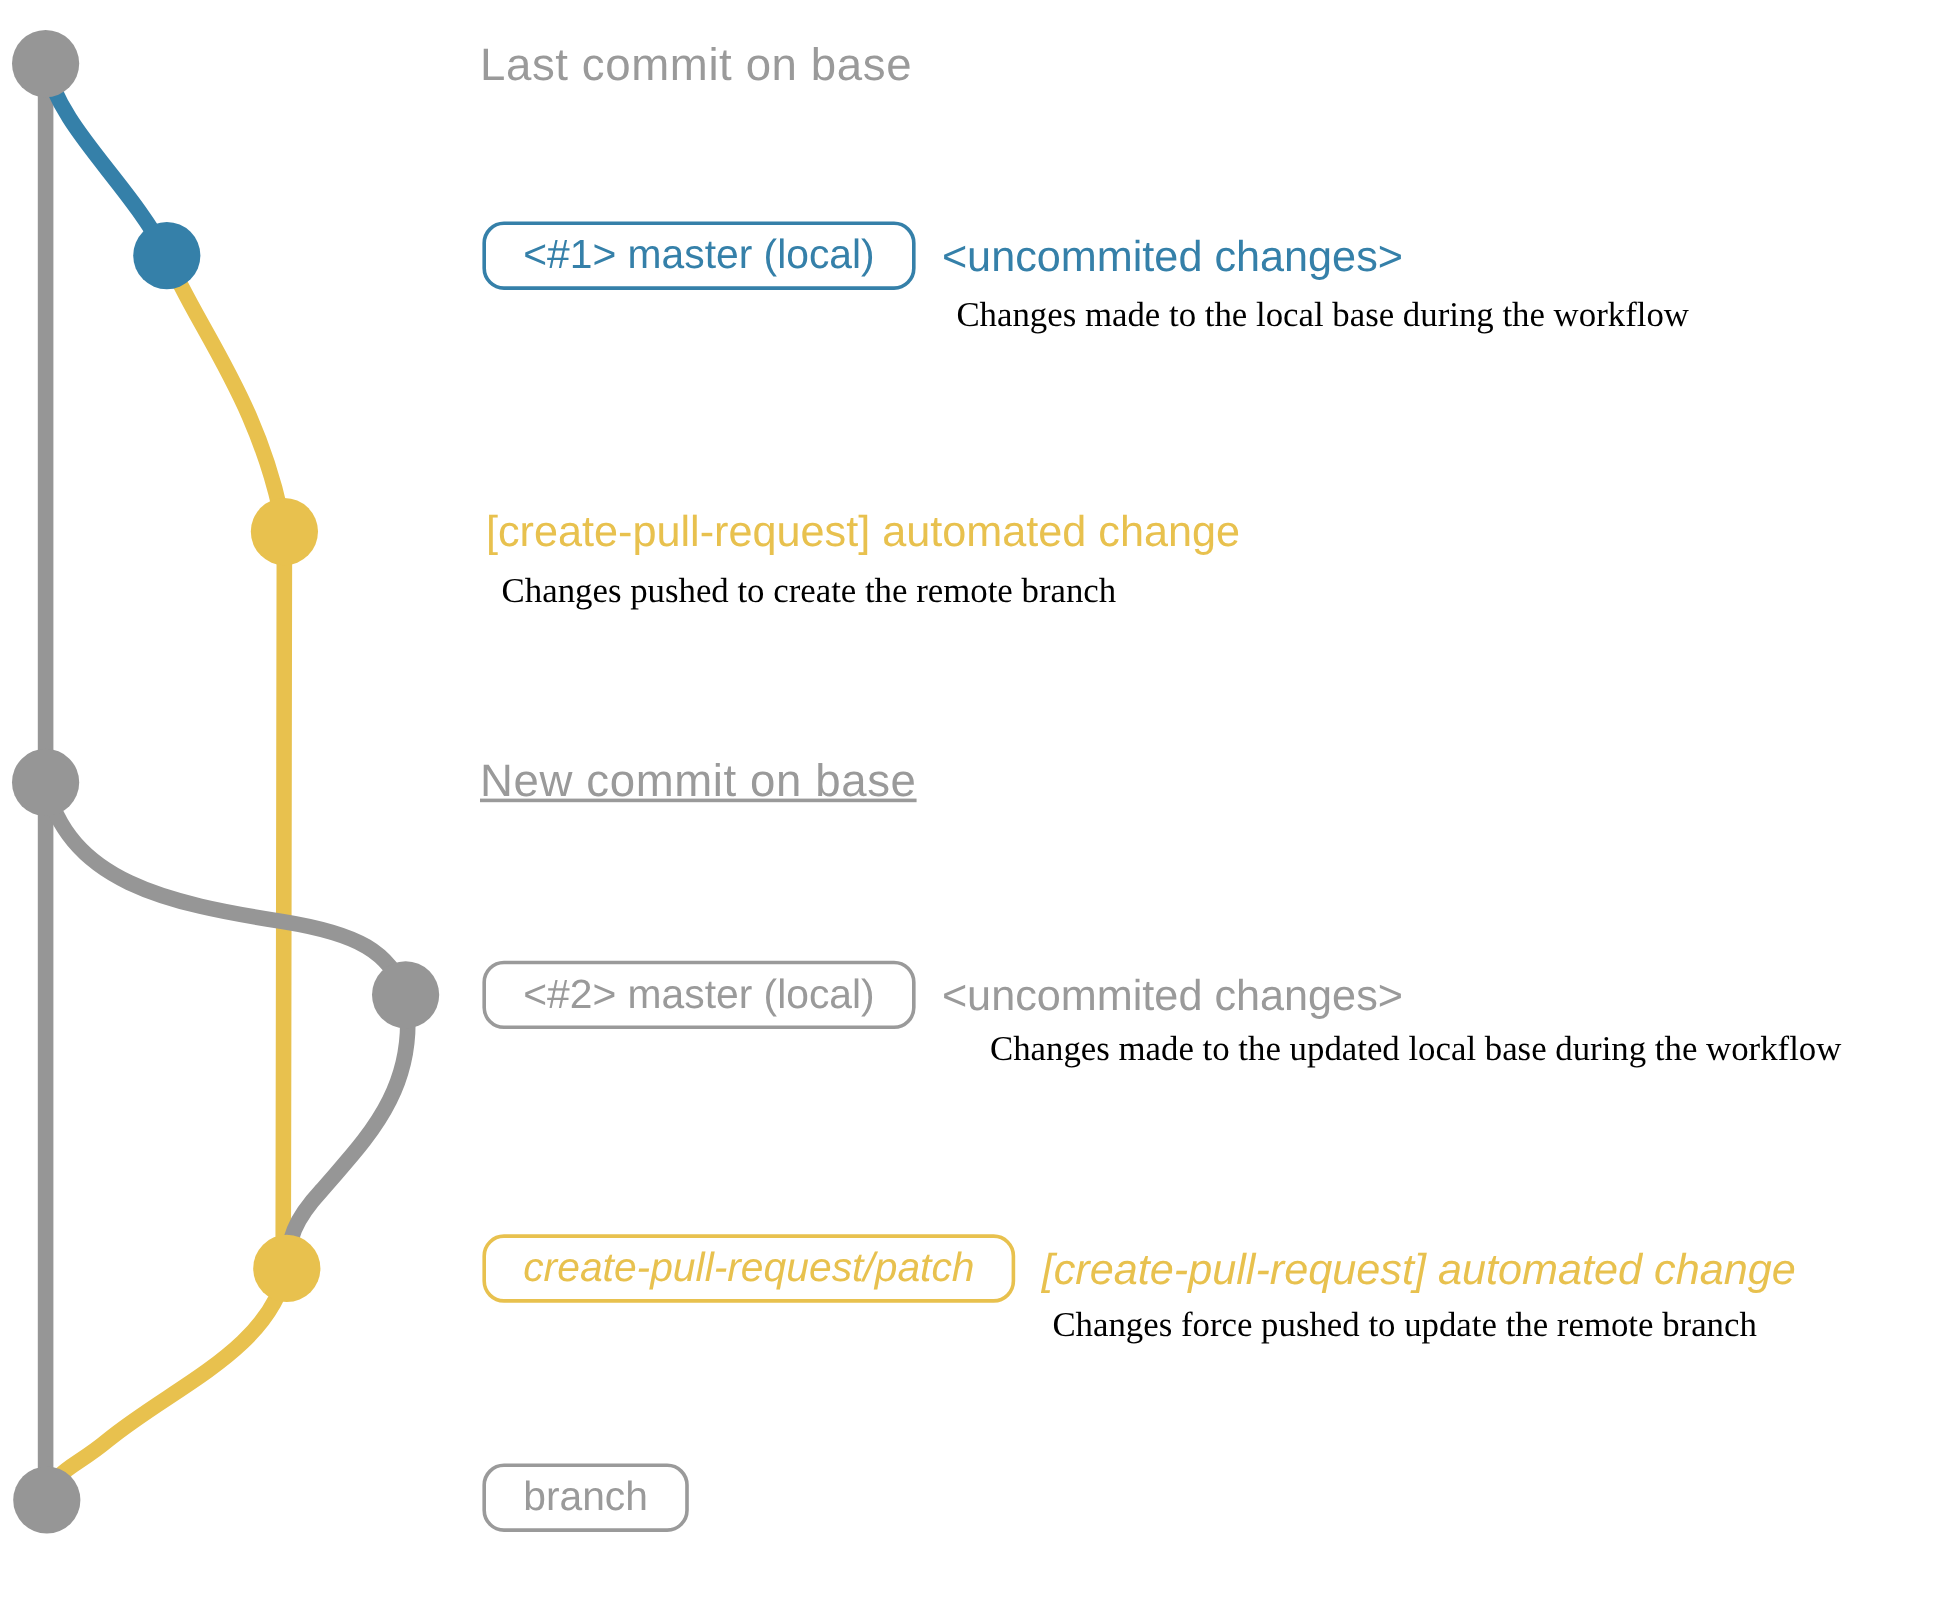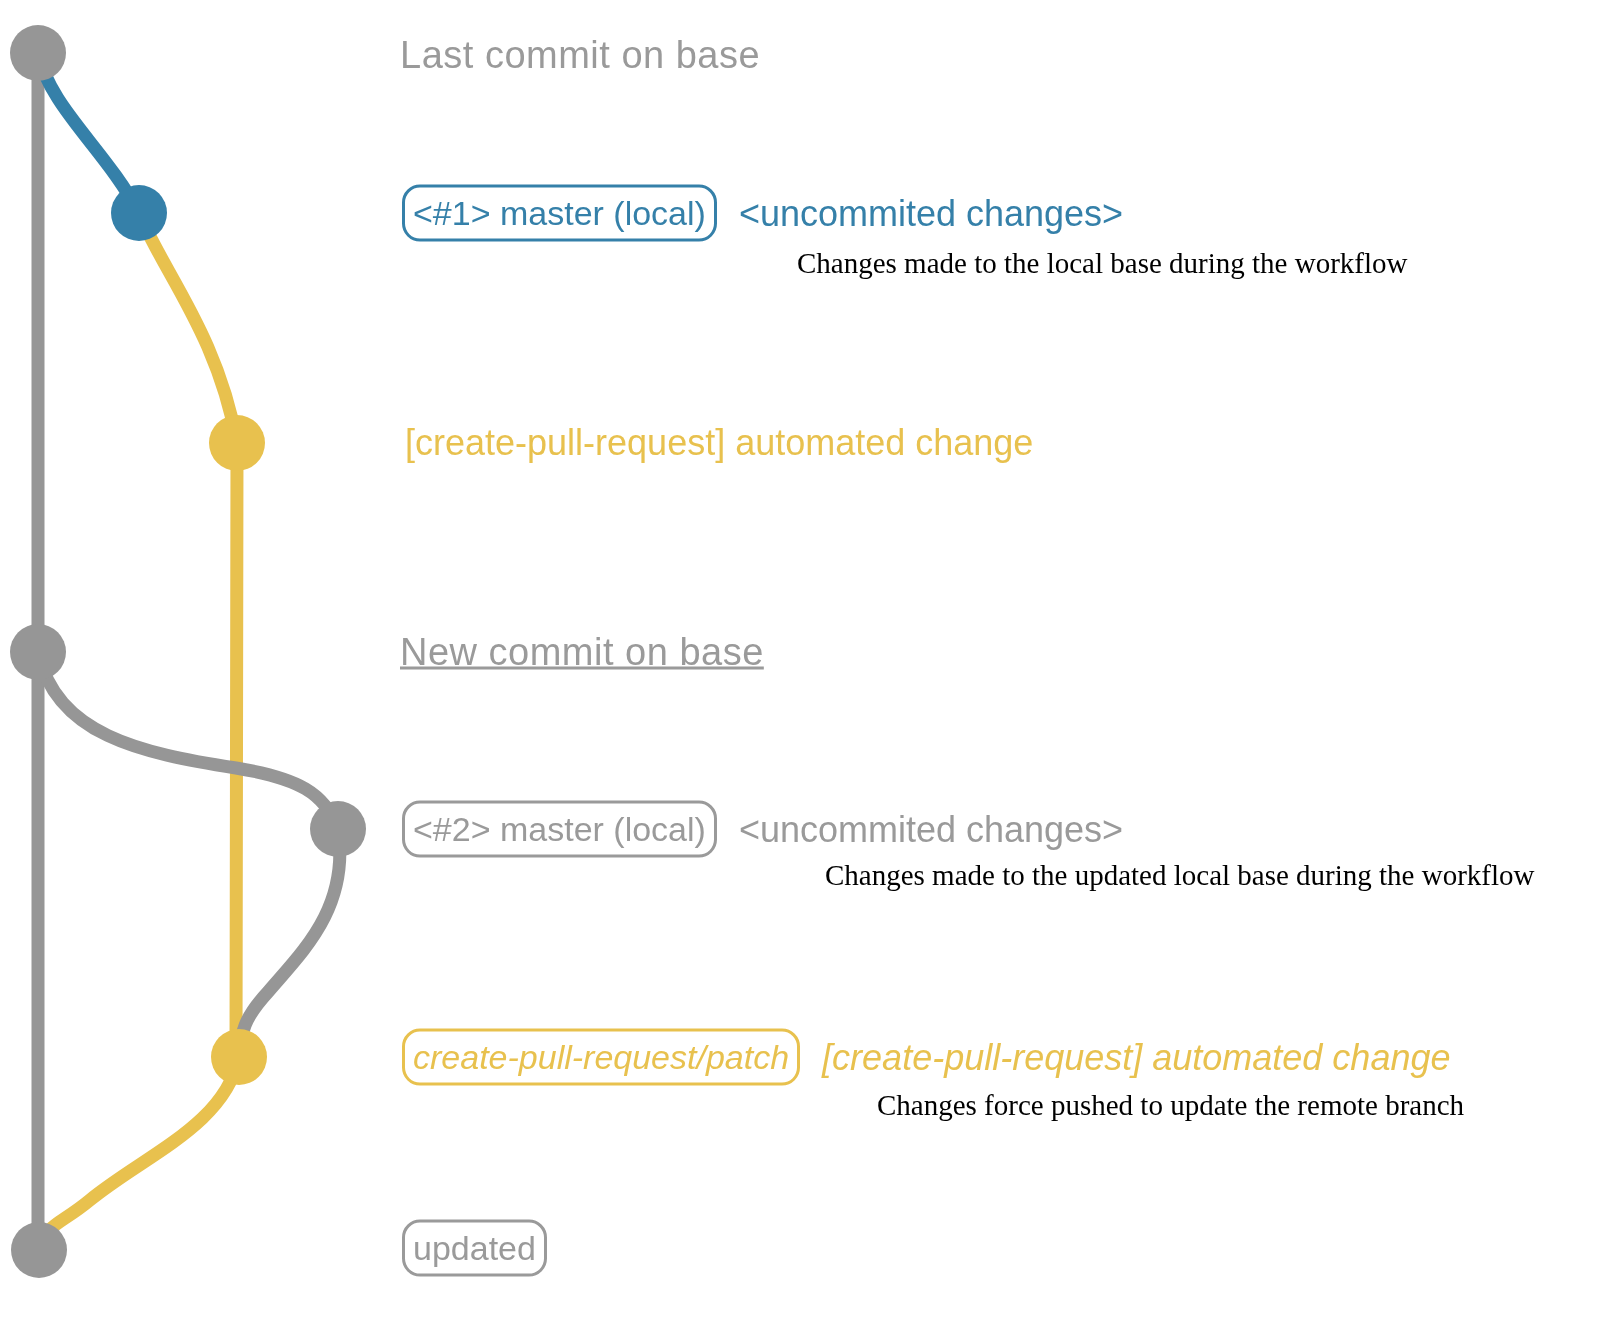--- a/index.html
+++ b/index.html
@@ -32,21 +32,21 @@
   }
   .section-label {
     font-size: 38px;
     letter-spacing: 0.5px;
   }
   .ref-badge {
     display: inline-flex;
     align-items: center;
     border: 3px solid currentColor;
     border-radius: 18px;
-    padding: 5px 8px;
+    padding: 5px 31px;
     font-size: 34px;
     line-height: 1.2;
   }
   .commit-label {
     font-size: 36px;
     line-height: 1.2;
   }
   .desc {
     position: absolute;
     font-family: "Liberation Serif", serif;
@@ -94,20 +94,23 @@
     <span class="ref-badge">&lt;#1&gt; master (local)</span>
     <span class="commit-label">&lt;uncommited changes&gt;</span>
   </div>
   <div class="desc" style="left: 797px; top: 263px; color: rgb(0, 0, 0);">
     <span>Changes made to the local base during the workflow</span>
   </div>
 
   <div class="row" style="left: 405px; top: 443px; color: rgb(232, 193, 78);">
     <span class="commit-label">[create-pull-request] automated change</span>
   </div>
+  <div class="desc" style="left: 418px; top: 493px; color: rgb(0, 0, 0);">
+    <span>Changes pushed to create the remote branch</span>
+  </div>
 
   <div class="row" style="left: 400px; top: 652px; color: rgb(154, 154, 154); text-decoration: underline;">
     <span class="section-label">New commit on base</span>
   </div>
 
   <div class="row" style="left: 402px; top: 829px; color: rgb(154, 154, 154);">
     <span class="ref-badge">&lt;#2&gt; master (local)</span>
     <span class="commit-label">&lt;uncommited changes&gt;</span>
   </div>
   <div class="desc" style="left: 797px; top: 875px; color: rgb(0, 0, 0); margin-left: 28px;">
@@ -116,16 +119,16 @@
 
   <div class="row" style="left: 402px; top: 1057px; color: rgb(232, 193, 78); font-style: italic;">
     <span class="ref-badge">create-pull-request/patch</span>
     <span class="commit-label">[create-pull-request] automated change</span>
   </div>
   <div class="desc" style="left: 877px; top: 1105px; color: rgb(0, 0, 0);">
     <span>Changes force pushed to update the remote branch</span>
   </div>
 
   <div class="row" style="left: 402px; top: 1248px; color: rgb(154, 154, 154);">
-    <span class="ref-badge">updated</span>
+    <span class="ref-badge">branch</span>
   </div>
 
 </div>
 
 </body></html>

